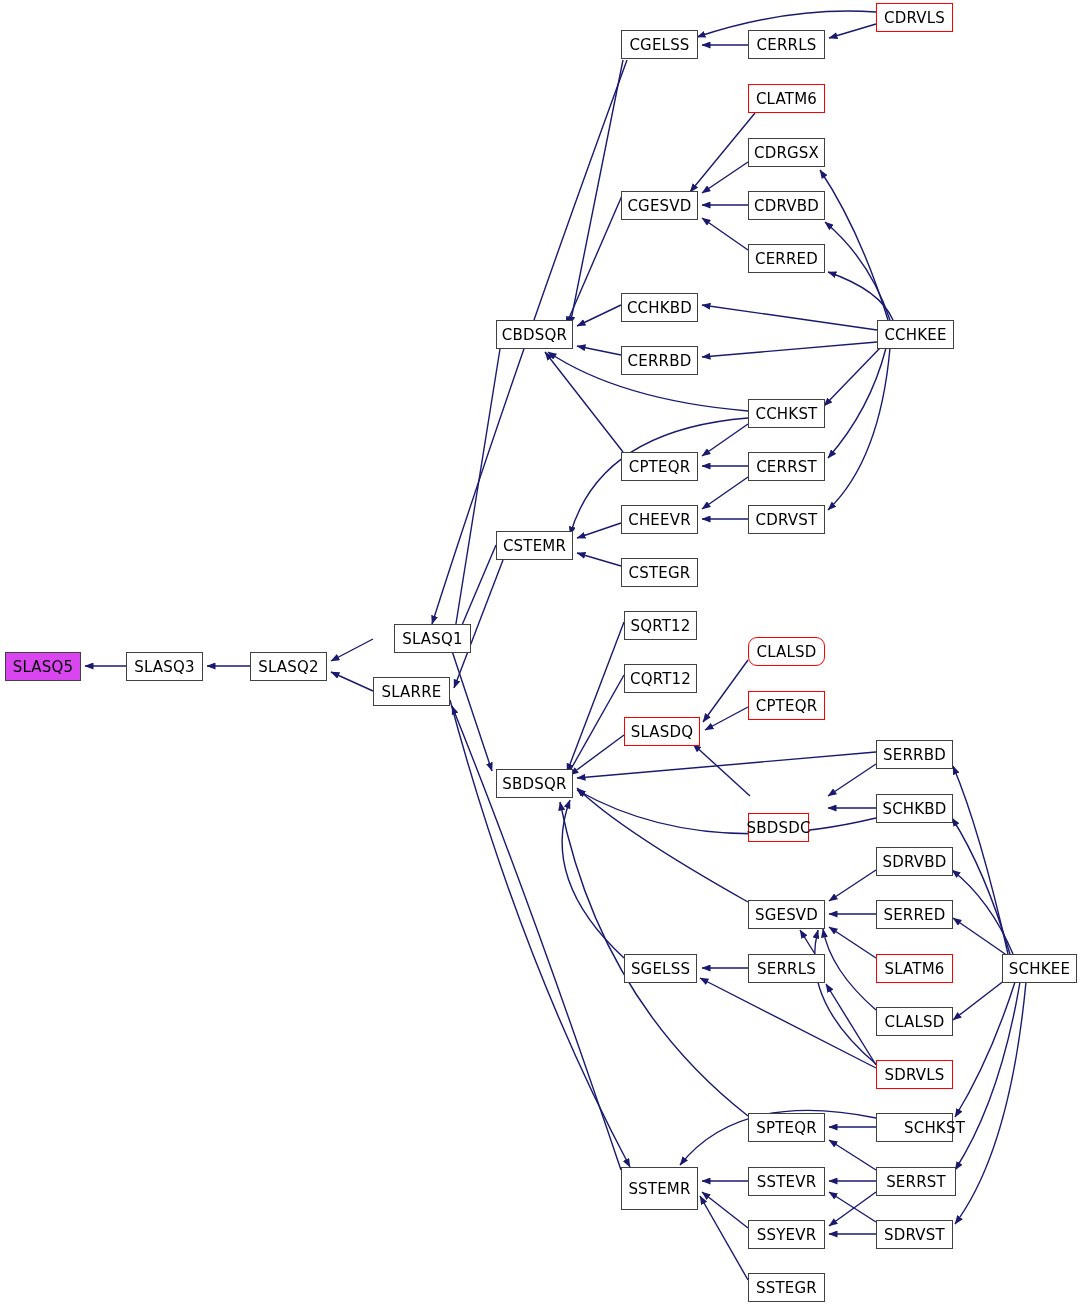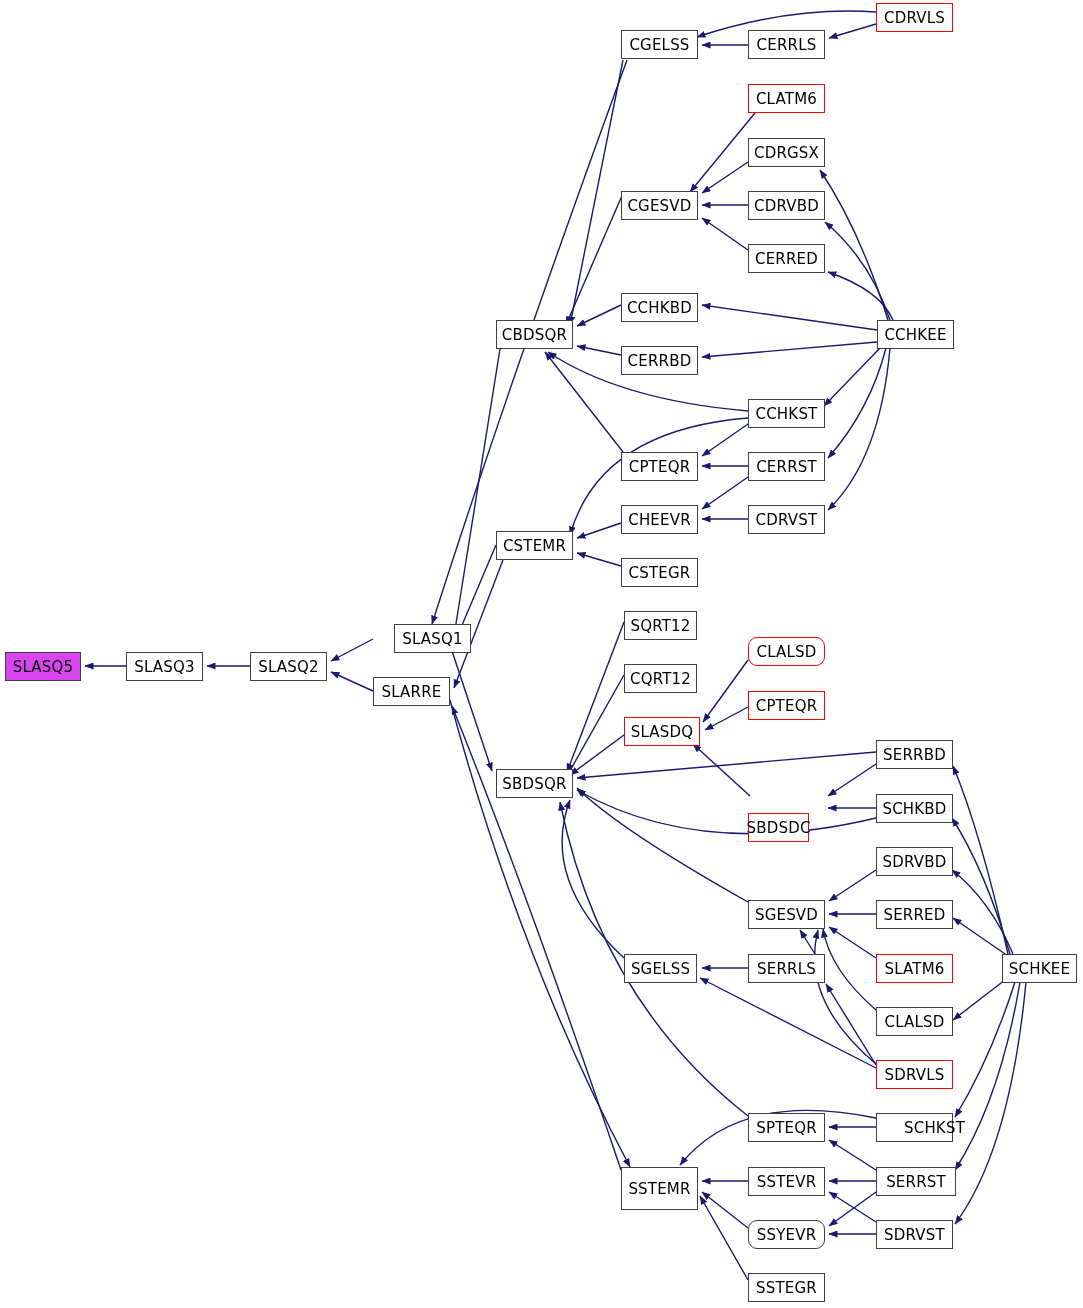--- a/index.html
+++ b/index.html
@@ -160,17 +160,17 @@
       <div class="node" style="left: 748px; top: 954px; width: 77px; height: 29px;">SERRLS</div>
       <div class="node red" style="left: 876px; top: 954px; width: 77px; height: 29px;">SLATM6</div>
       <div class="node" style="left: 1002px; top: 954px; width: 75px; height: 29px;">SCHKEE</div>
       <div class="node" style="left: 876px; top: 1007px; width: 77px; height: 29px;">CLALSD</div>
       <div class="node red" style="left: 876px; top: 1060px; width: 77px; height: 29px;">SDRVLS</div>
       <div class="node" style="left: 748px; top: 1113px; width: 77px; height: 29px;">SPTEQR</div>
       <div class="node" style="left: 876px; top: 1113px; width: 77px; height: 29px; padding-left: 40px;">SCHKST</div>
       <div class="node" style="left: 621px; top: 1167px; width: 77px; height: 43px;">SSTEMR</div>
       <div class="node" style="left: 748px; top: 1167px; width: 77px; height: 29px;">SSTEVR</div>
       <div class="node" style="left: 876px; top: 1167px; width: 80px; height: 29px;">SERRST</div>
-      <div class="node" style="left: 748px; top: 1220px; width: 77px; height: 29px; border-radius: 9px;">SSYEVR</div>
+      <div class="node" style="left: 748px; top: 1220px; width: 77px; height: 29px;">SSYEVR</div>
       <div class="node" style="left: 876px; top: 1220px; width: 77px; height: 29px;">SDRVST</div>
       <div class="node" style="left: 748px; top: 1273px; width: 77px; height: 29px;">SSTEGR</div>
     </div>
 </div>
 
 </body></html>

